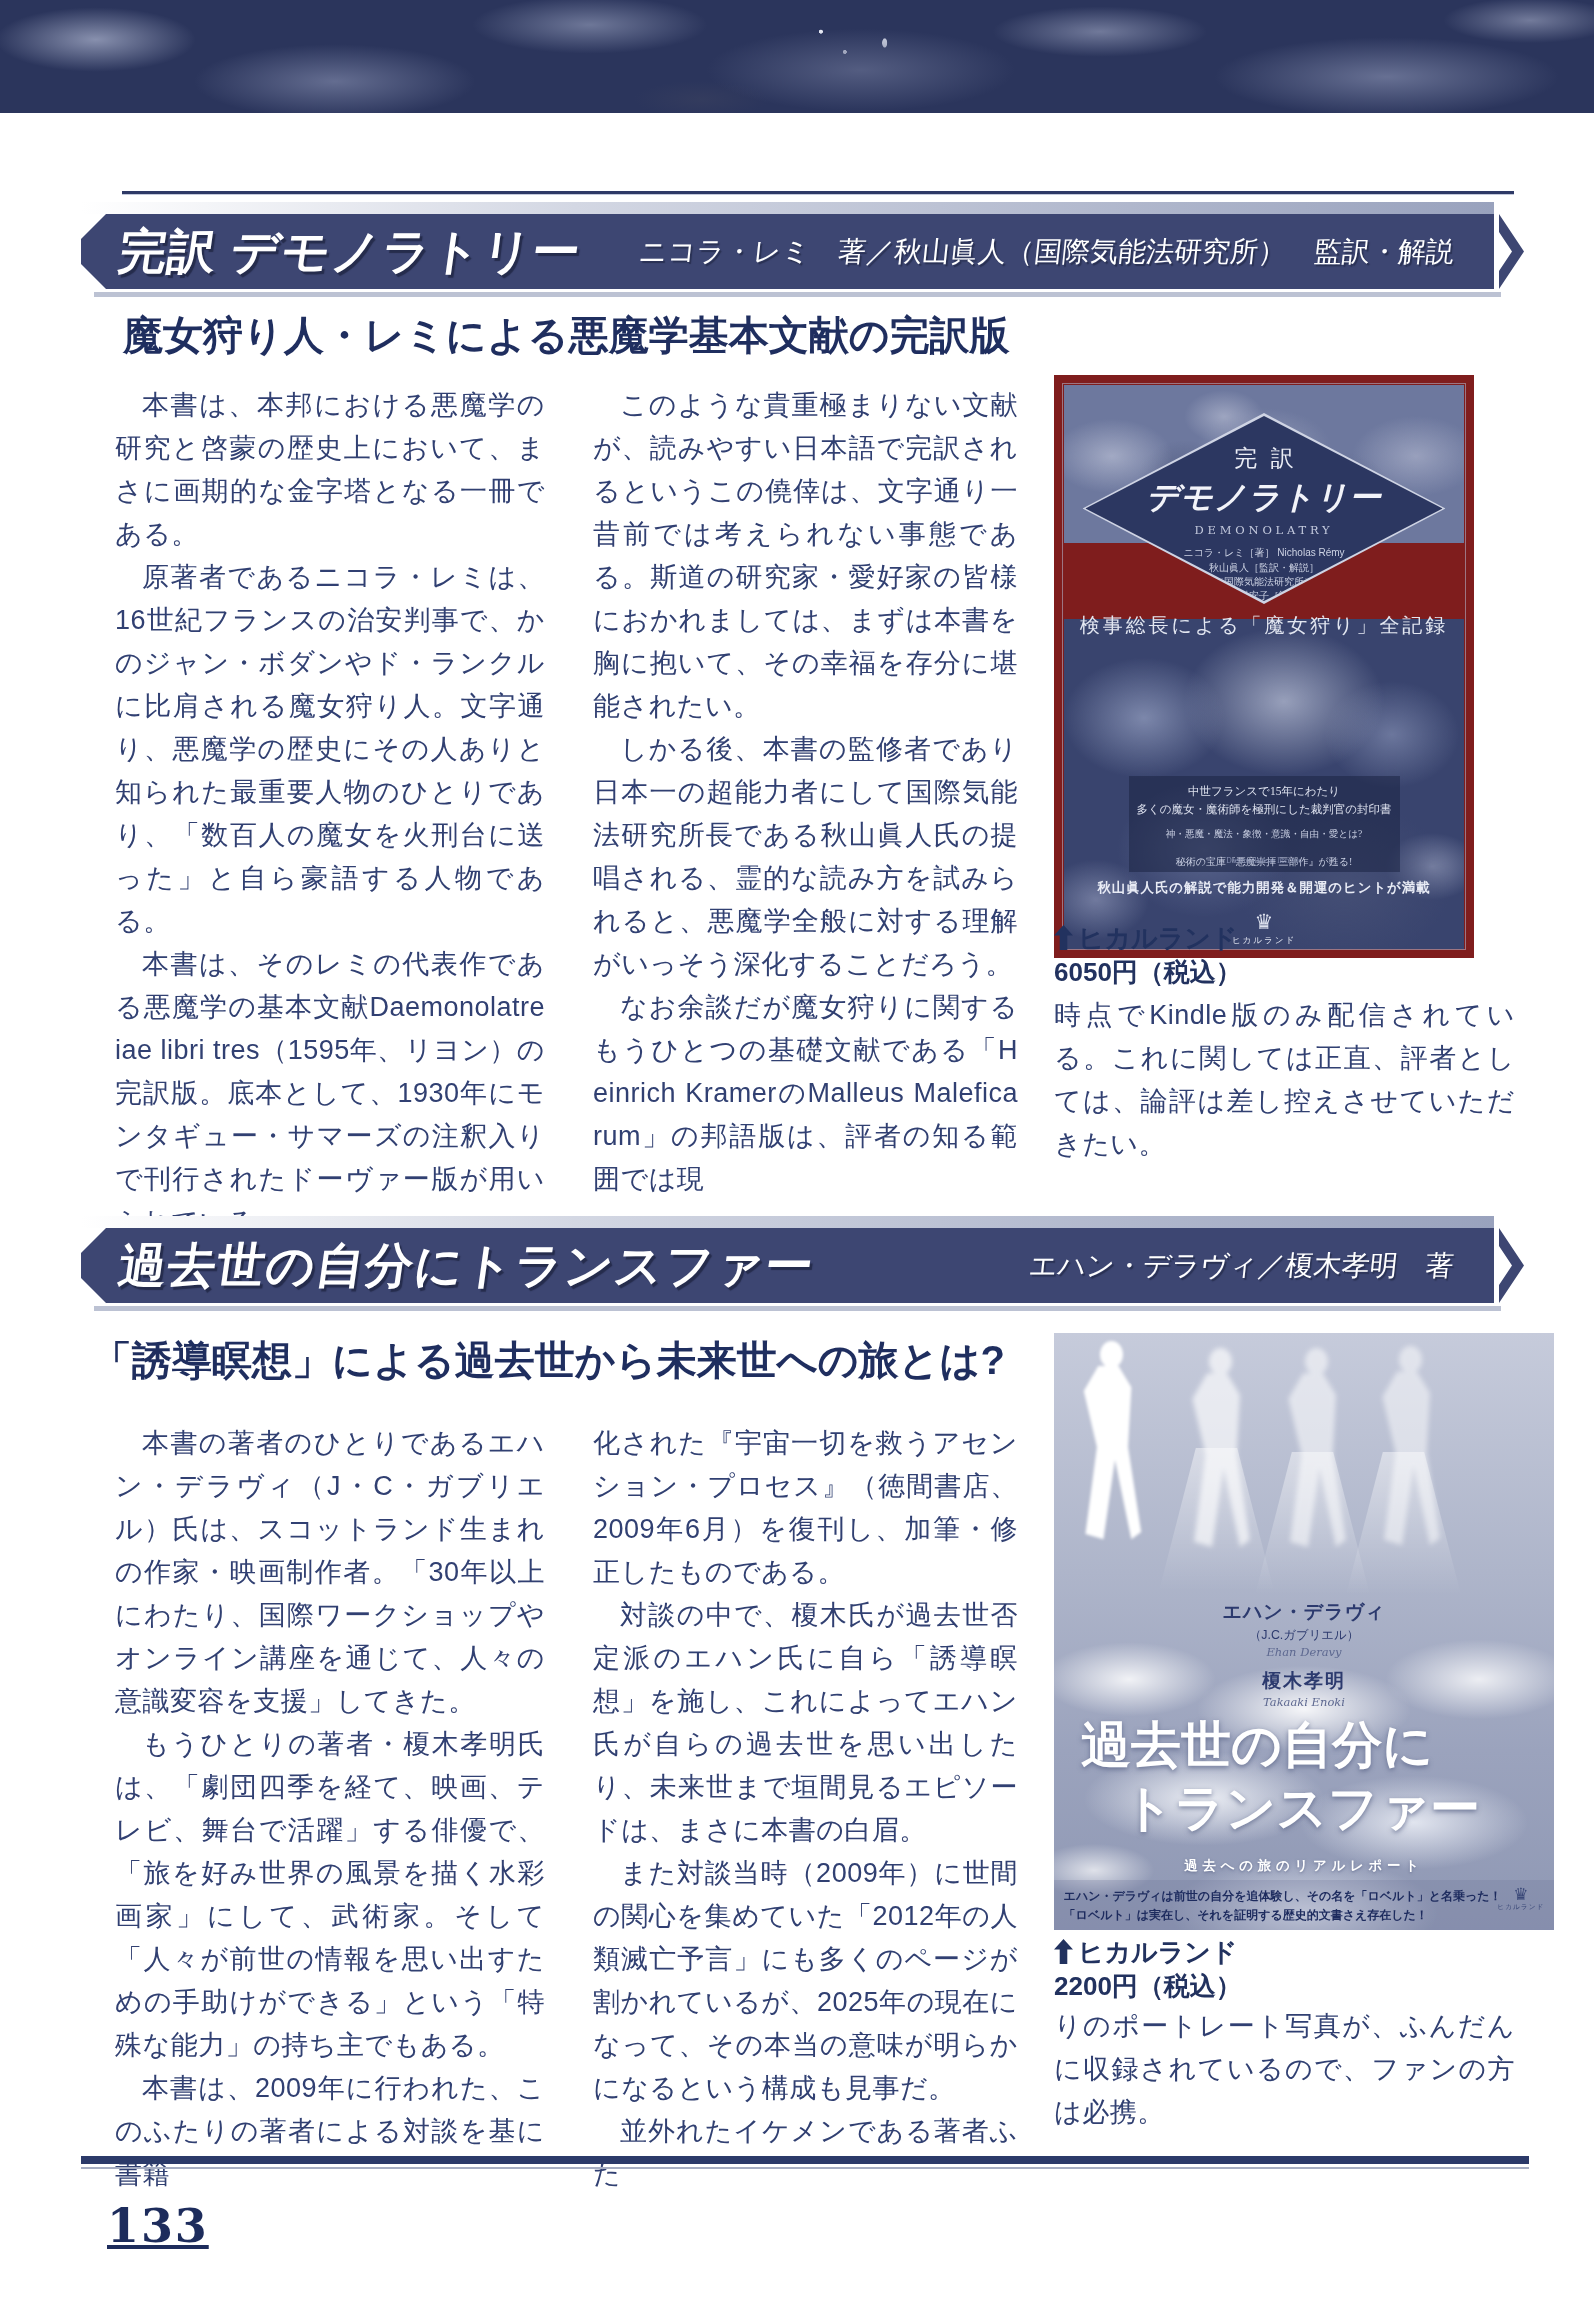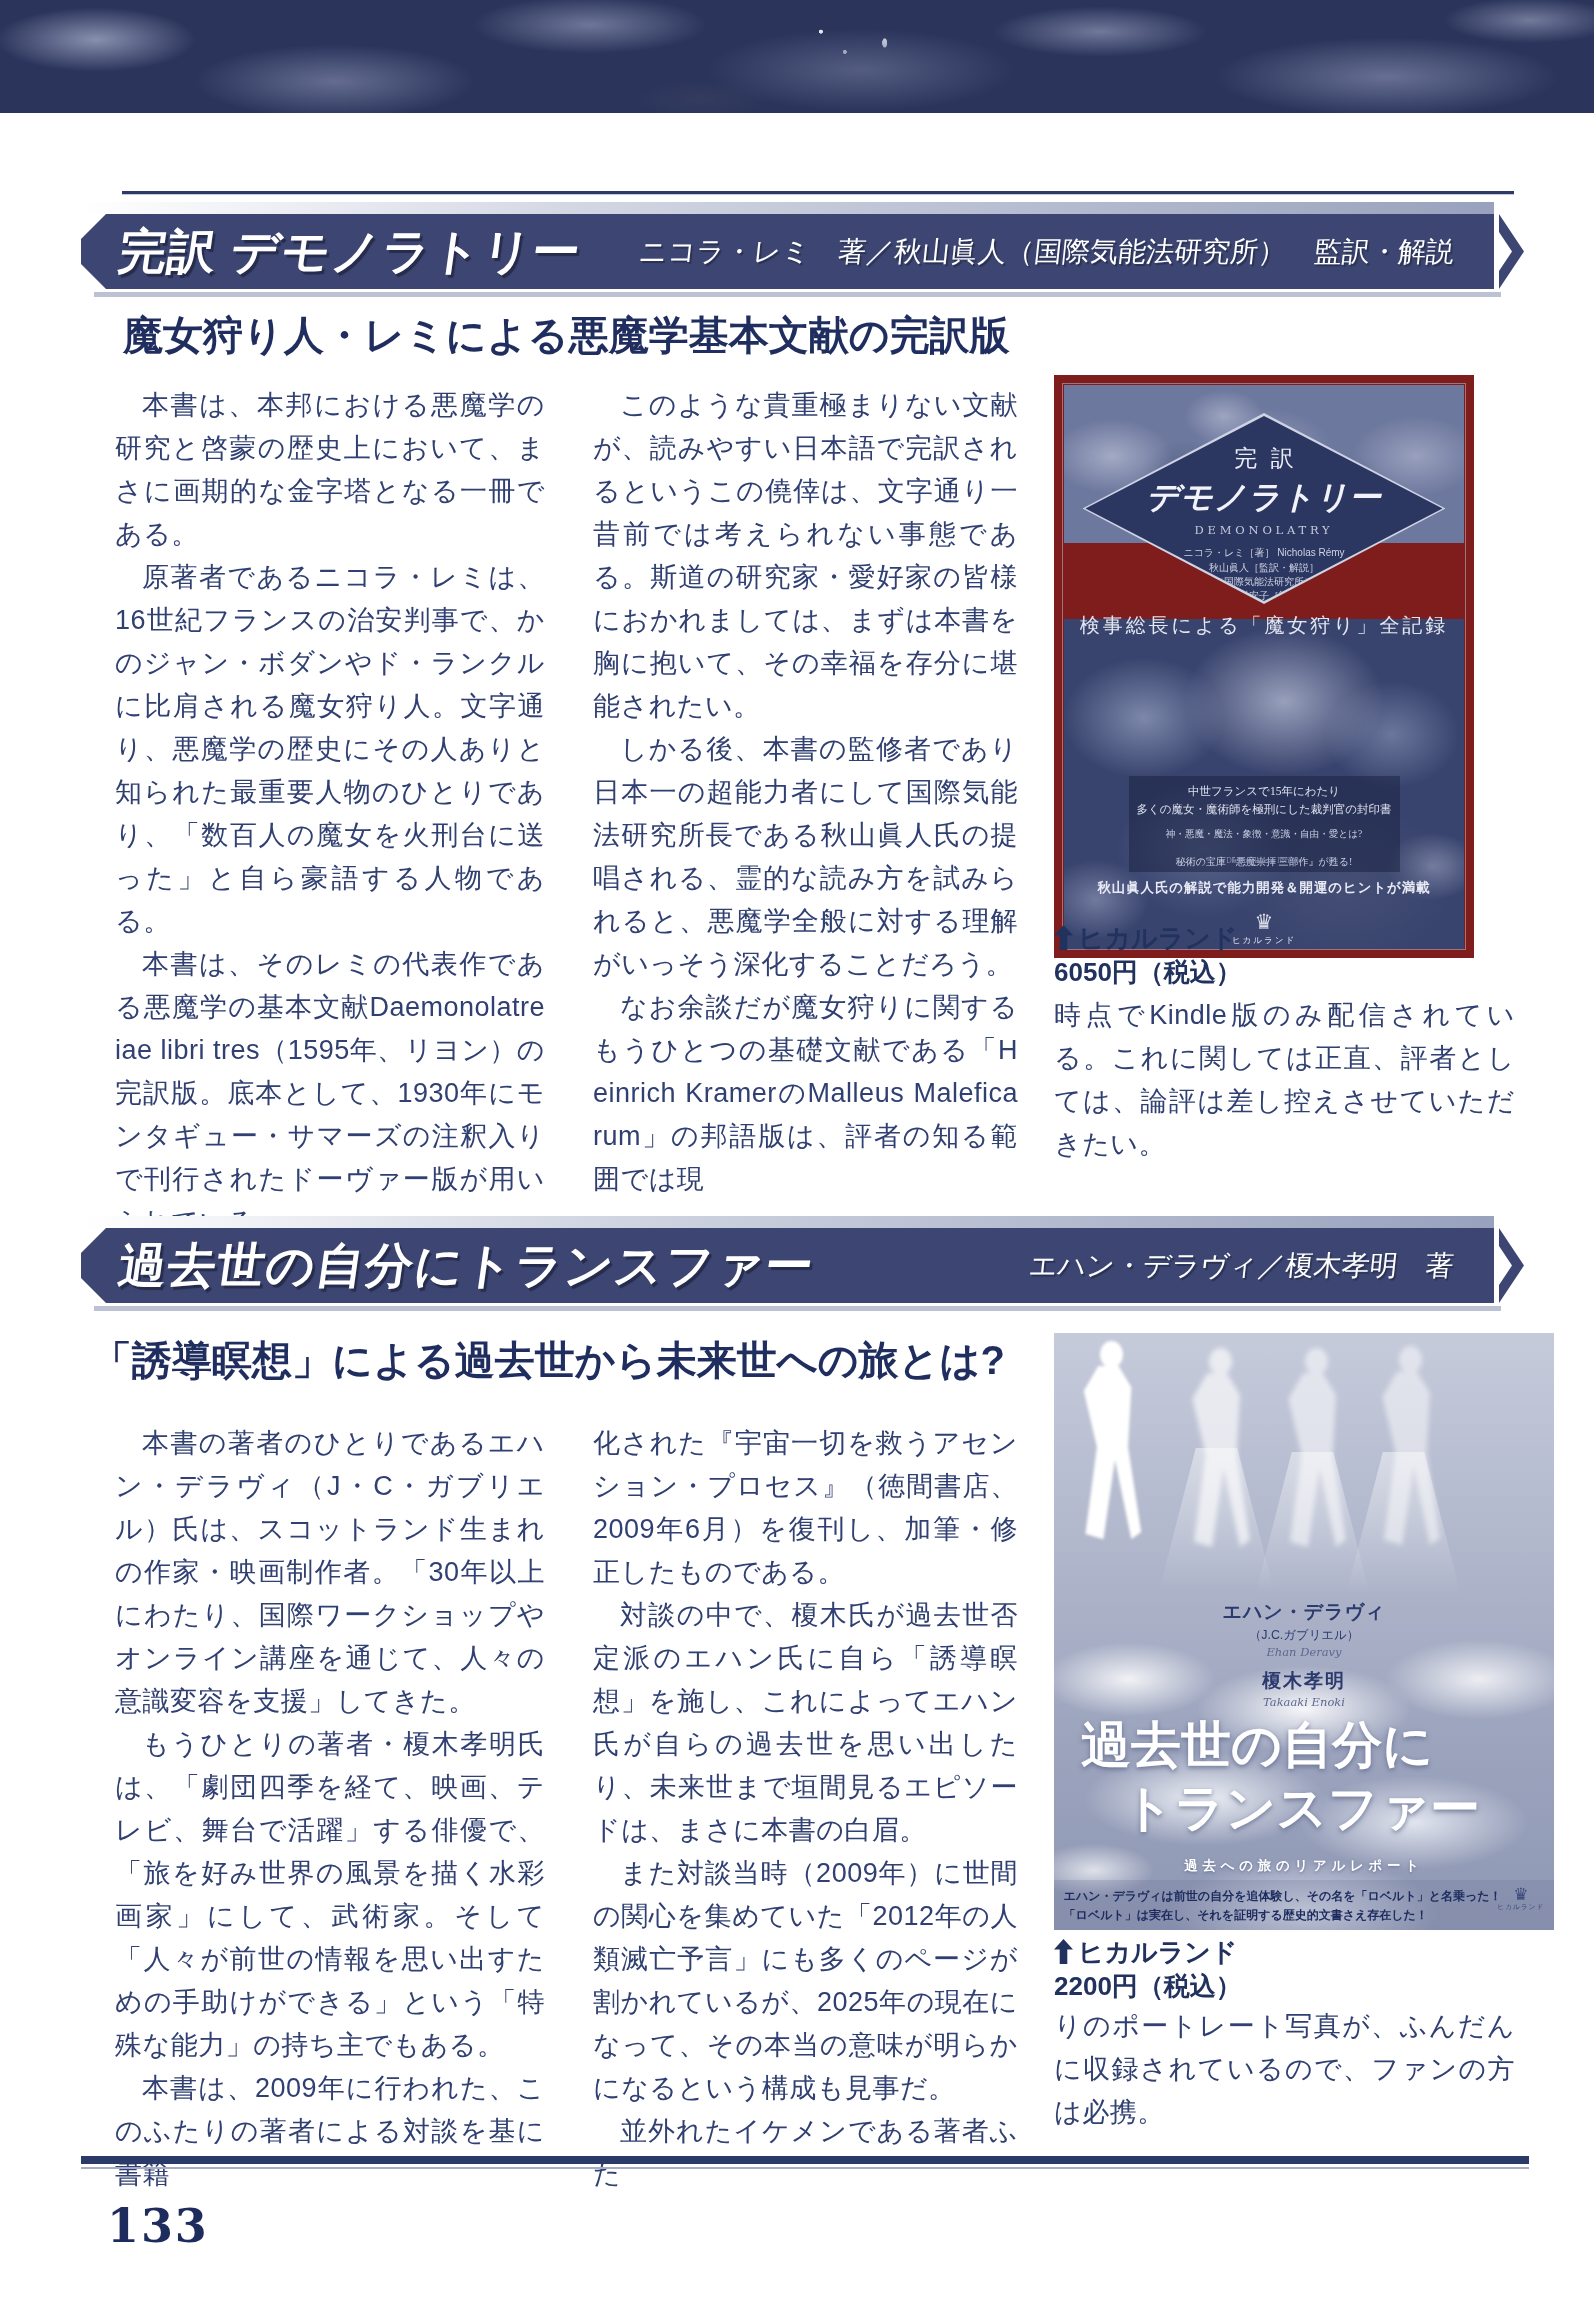--- a/index.html
+++ b/index.html
@@ -118,21 +118,21 @@
   .c2-band{position:absolute;left:0;right:0;top:547px;height:51px;background:rgba(110,120,155,.28);
     color:#1d2b5e;font-size:12px;font-weight:bold;line-height:19px;padding:6.7px 0 0 9.6px;box-sizing:border-box;}
   .c2-logo{position:absolute;right:9.6px;top:553px;text-align:center;color:#3a4878;}
   .c2-logo .glyph{font-size:17px;display:block;line-height:17px;}
   .c2-logo .name{font-size:6.7px;letter-spacing:1px;display:block;}
   
   .footer-rule{position:absolute;left:81px;top:2156px;width:1448px;}
   .footer-rule .thick{height:7.6px;background:#2c3a69;}
   .footer-rule .thin{height:1.9px;background:#a6adc2;margin-top:3.8px;}
   .page-number{position:absolute;left:107px;top:2199px;font-family:"DejaVu Serif",serif;
-    font-size:46px;font-weight:bold;color:#1d2c5c;letter-spacing:1.9px;}
+    font-size:46px;font-weight:bold;color:#1d2c5c;letter-spacing:1.9px;text-decoration:underline;}
 </style>
 </head>
 <body>
 
 <div class="page">
 
   <div class="top-band"></div>
 
   <div class="rule-above" style="top:191px;"></div>
   <div class="bar-bevel" style="top:202px;"></div>

